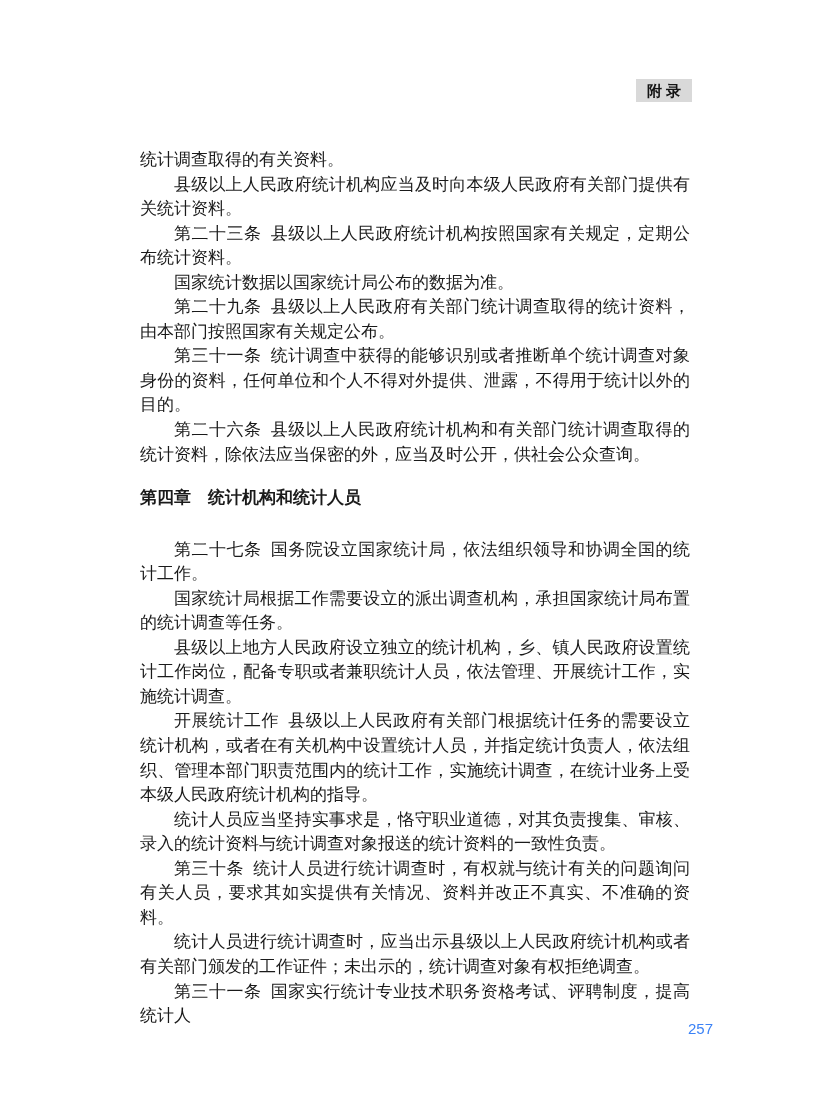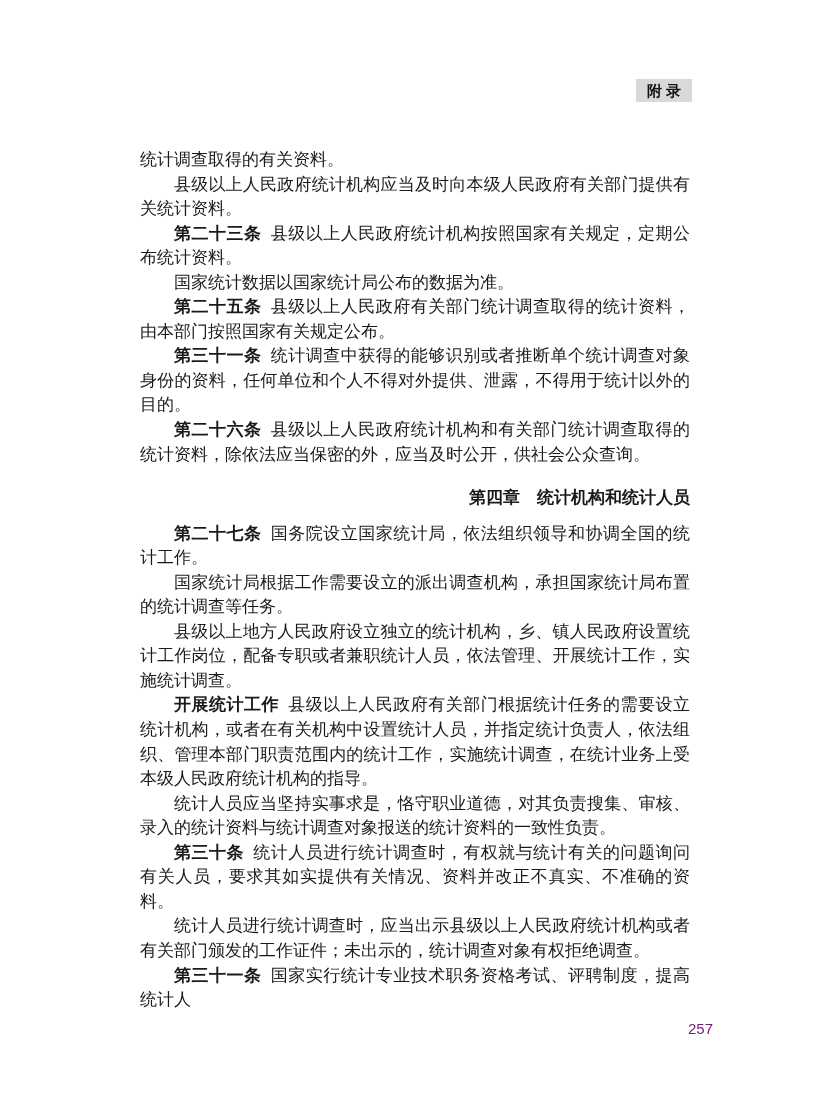--- a/index.html
+++ b/index.html
@@ -36,50 +36,50 @@
     left: 140px;
     width: 550px;
     font-size: 17px;
     line-height: 24.55px;
     text-align: justify;
     color: #1a1a1a;
   }
   .para { text-align: justify; }
   .para.indent { text-indent: 2em; }
   .article-no {
-    font-weight: bold;
+    font-weight: normal;
     margin-right: 0.55em;
   }
   .chapter-heading {
-    text-align: right;
+    text-align: left;
     font-weight: bold;
     text-indent: 0;
     margin-top: 19px;
-    margin-bottom: 11px;
+    margin-bottom: 27px;
   }
   .page-number {
     position: absolute;
     top: 1020px;
     left: 688px;
     font-size: 15px;
-    color: #701a75;
+    color: #3b82f6;
   }
 </style>
 </head>
 <body>
 
 <div class="page">
   <div class="header-tag">附录</div>
 
   <div class="content">
       <p class="para">统计调查取得的有关资料。</p>
       <p class="para indent">县级以上人民政府统计机构应当及时向本级人民政府有关部门提供有关统计资料。</p>
       <p class="para indent"><span class="article-no">第二十三条</span>县级以上人民政府统计机构按照国家有关规定，定期公布统计资料。</p>
       <p class="para indent">国家统计数据以国家统计局公布的数据为准。</p>
-      <p class="para indent"><span class="article-no">第二十五条</span>县级以上人民政府有关部门统计调查取得的统计资料，由本部门按照国家有关规定公布。</p>
+      <p class="para indent"><span class="article-no">第二十九条</span>县级以上人民政府有关部门统计调查取得的统计资料，由本部门按照国家有关规定公布。</p>
       <p class="para indent"><span class="article-no">第三十一条</span>统计调查中获得的能够识别或者推断单个统计调查对象身份的资料，任何单位和个人不得对外提供、泄露，不得用于统计以外的目的。</p>
       <p class="para indent"><span class="article-no">第二十六条</span>县级以上人民政府统计机构和有关部门统计调查取得的统计资料，除依法应当保密的外，应当及时公开，供社会公众查询。</p>
       <p class="chapter-heading">第四章　统计机构和统计人员</p>
       <p class="para indent"><span class="article-no">第二十七条</span>国务院设立国家统计局，依法组织领导和协调全国的统计工作。</p>
       <p class="para indent">国家统计局根据工作需要设立的派出调查机构，承担国家统计局布置的统计调查等任务。</p>
       <p class="para indent">县级以上地方人民政府设立独立的统计机构，乡、镇人民政府设置统计工作岗位，配备专职或者兼职统计人员，依法管理、开展统计工作，实施统计调查。</p>
       <p class="para indent"><span class="article-no">开展统计工作</span>县级以上人民政府有关部门根据统计任务的需要设立统计机构，或者在有关机构中设置统计人员，并指定统计负责人，依法组织、管理本部门职责范围内的统计工作，实施统计调查，在统计业务上受本级人民政府统计机构的指导。</p>
       <p class="para indent">统计人员应当坚持实事求是，恪守职业道德，对其负责搜集、审核、录入的统计资料与统计调查对象报送的统计资料的一致性负责。</p>
       <p class="para indent"><span class="article-no">第三十条</span>统计人员进行统计调查时，有权就与统计有关的问题询问有关人员，要求其如实提供有关情况、资料并改正不真实、不准确的资料。</p>
       <p class="para indent">统计人员进行统计调查时，应当出示县级以上人民政府统计机构或者有关部门颁发的工作证件；未出示的，统计调查对象有权拒绝调查。</p>

